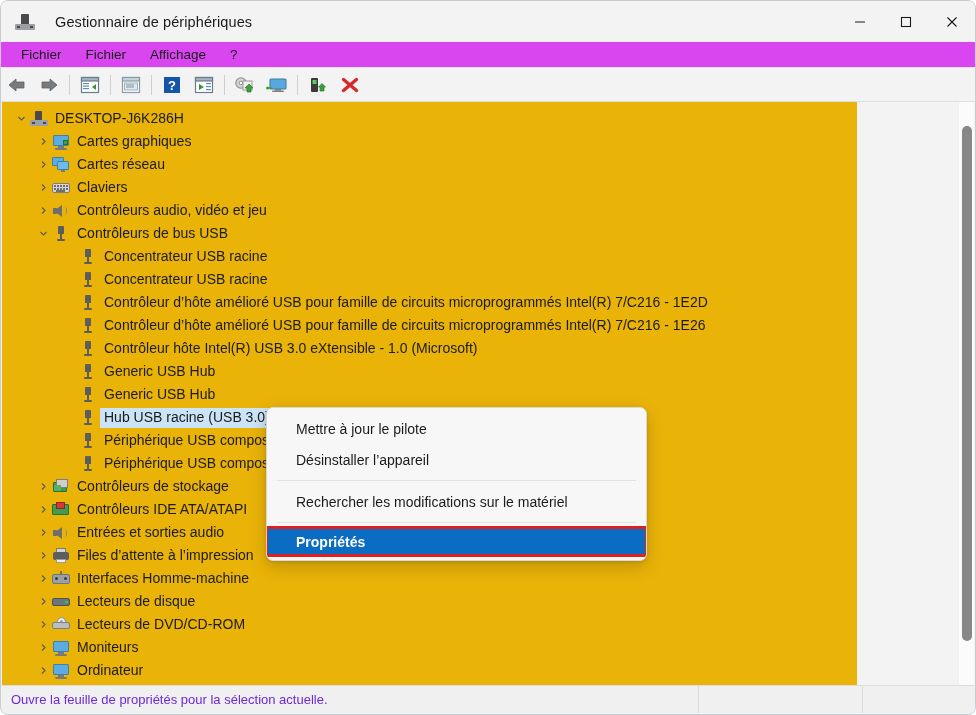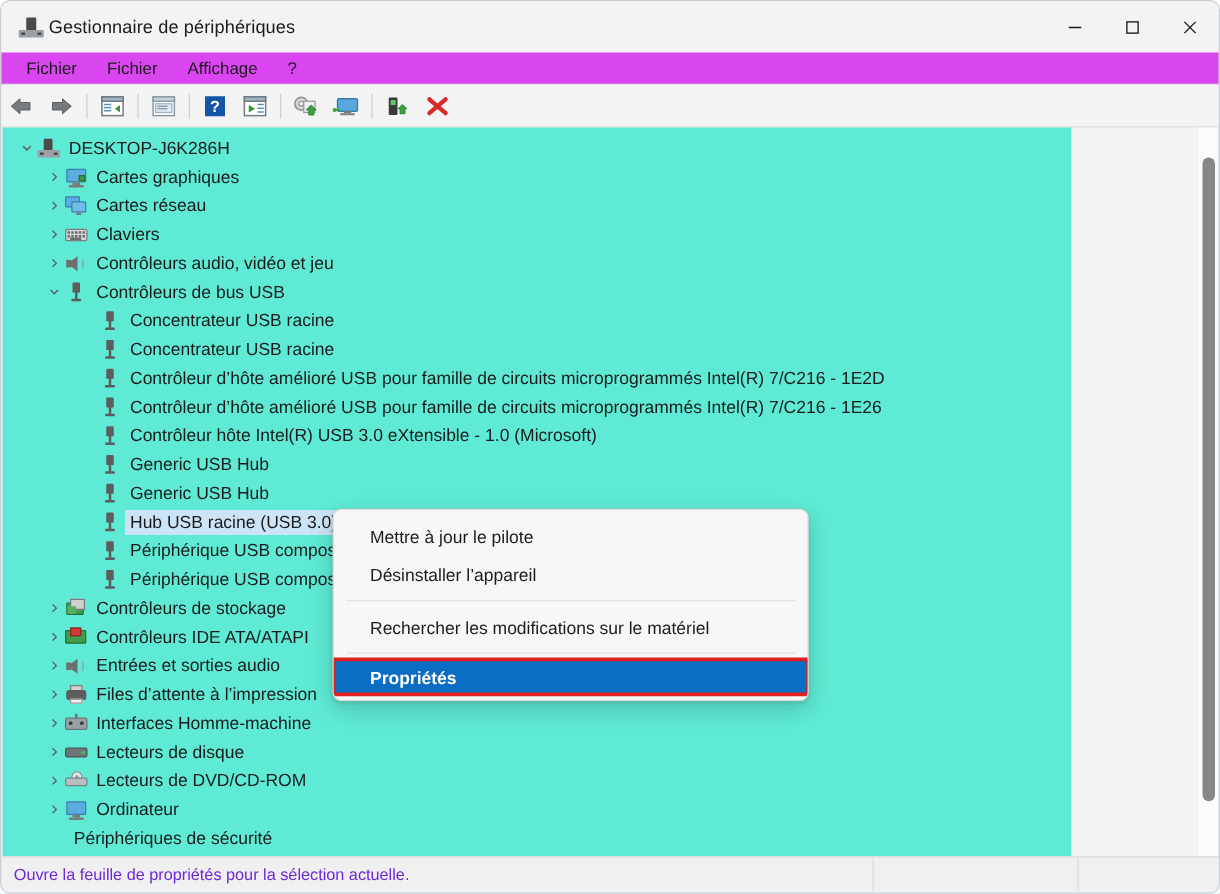--- a/index.html
+++ b/index.html
@@ -58,21 +58,21 @@
   .title-icon .dot1, .title-icon .dot2 {
     position: absolute;
     top: 14px;
     width: 3px; height: 2px;
     background: #4a4a4a;
   }
   .title-icon .dot1 { left: 2px; }
   .title-icon .dot2 { left: 15px; }
 
   .title-text {
-    margin-left: 4px;
+    margin-left: 20px;
     font-size: 14.5px;
     color: #1b1b1b;
     letter-spacing: 0.1px;
   }
   .win-controls {
     position: absolute;
     right: 0; top: 0;
     height: 41px;
     display: flex;
   }
@@ -131,21 +131,21 @@
     background: #cfcfcf;
     margin: 0 4px;
   }
 
   
   .treepane {
     position: absolute;
     left: 1px; top: 101px;
     width: 855px;
     height: 584px;
-    background: #5eead4;
+    background: #eab308;
     overflow: hidden;
   }
   .tree {
     position: relative;
     padding-top: 5px;
   }
   .trow {
     height: 23px;
     display: flex;
     align-items: center;
@@ -717,20 +717,33 @@
             </svg>
         </div>
         <div class="ticon ic-dvd">
           <div class="cd"></div>
             <div class="hole"></div>
             <div class="body"></div>
         </div>
         <div class="tlabel">Lecteurs de DVD/CD-ROM</div>
       </div>
 
+      <div class="trow lvl1">
+        <div class="chev">
+          <svg width="9" height="9" viewBox="0 0 9 9">
+              <path d="M3 1.5 L6 4.5 L3 7.5" fill="none" stroke="#5a5a5a" stroke-width="1.1"></path>
+            </svg>
+        </div>
+        <div class="ticon ic-monitor">
+          <div class="scr"></div>
+            <div class="stand"></div>
+            <div class="foot"></div>
+        </div>
+        <div class="tlabel">Moniteurs</div>
+      </div>
 
       <div class="trow lvl1">
         <div class="chev">
           <svg width="9" height="9" viewBox="0 0 9 9">
               <path d="M3 1.5 L6 4.5 L3 7.5" fill="none" stroke="#5a5a5a" stroke-width="1.1"></path>
             </svg>
         </div>
         <div class="ticon ic-monitor">
           <div class="scr"></div>
             <div class="stand"></div>

